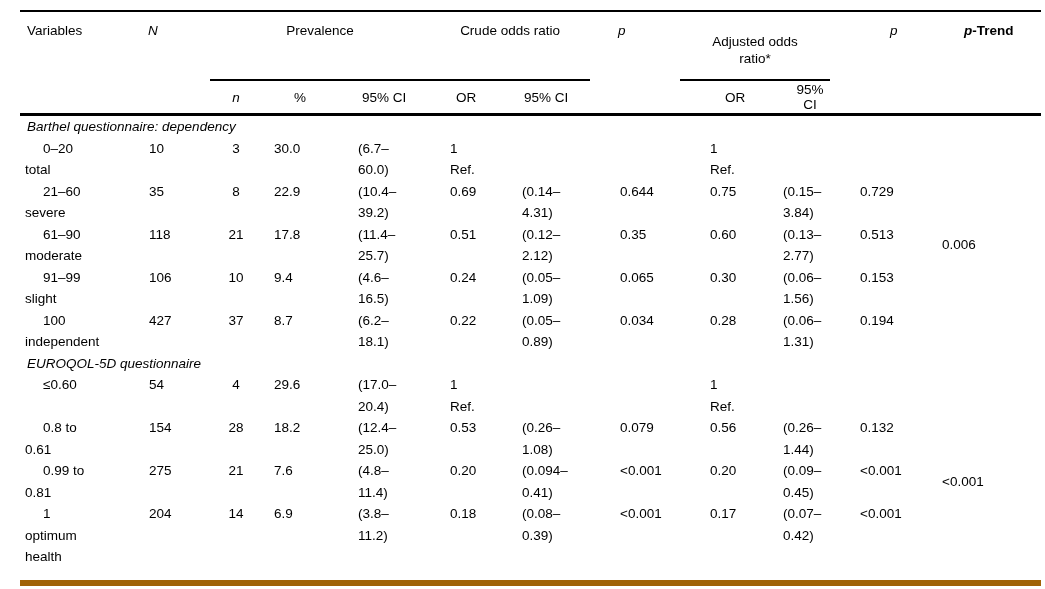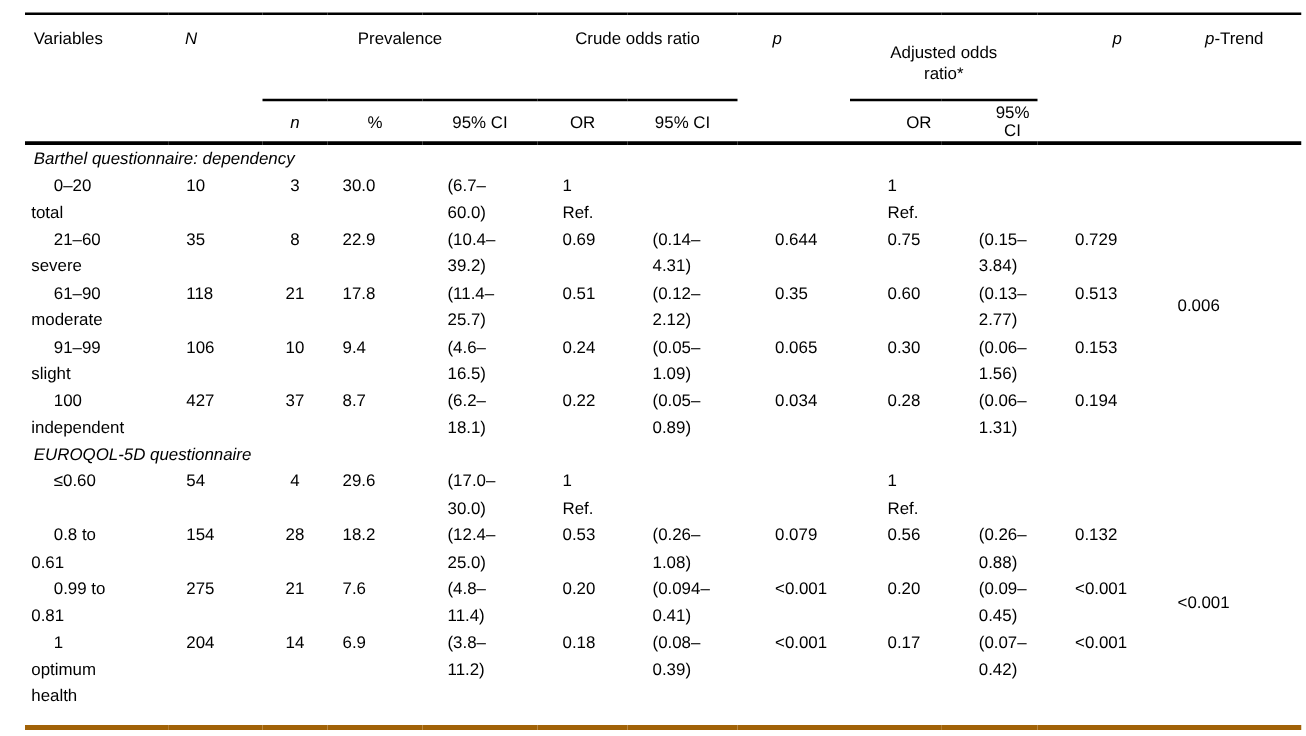--- a/index.html
+++ b/index.html
@@ -4,37 +4,37 @@
 <style>
   html,body { margin:0; padding:0; background:#ffffff; }
   body {
     width:1045px; height:589px; overflow:hidden;
     font-family:"Liberation Sans", sans-serif;
     font-size:13.5px; color:#000;
   }
   .table-wrap { margin:10px 0 0 20px; }
   table {
     border-collapse:collapse; table-layout:fixed; width:1021px;
-    border-top:2px solid #000; border-bottom:4px solid #a16207;
+    border-top:2px solid #000; border-bottom:6px solid #a16207;
   }
   th { font-weight:normal; }
   .it { font-style:italic; }
 
   
   thead tr.r1 th {
     vertical-align:top; padding-top:10px; height:58px;
     box-sizing:border-box; text-align:center; line-height:17px;
   }
   thead th.group { border-bottom:2px solid #000; }
   thead th.rs { border-bottom:3px solid #000; }
   .th-var { text-align:left !important; padding-left:7px; }
   .th-N   { text-align:left !important; padding-left:13px; font-style:italic; }
   .th-p1  { text-align:left !important; padding-left:28px; font-style:italic; }
   .th-p2  { text-align:left !important; padding-left:60px; font-style:italic; }
-  .th-pt  { text-align:left !important; padding-left:52px; }
+  .th-pt  { text-align:left !important; padding-left:52px;font-weight:bold; }
   .adj-wrap { width:112px; margin:11px auto; text-align:center; }
 
   
   thead tr.r2 th {
     height:34px; vertical-align:middle; text-align:center;
     border-bottom:3px solid #000; box-sizing:border-box;
   }
   .sh-n { font-style:italic; }
   .sh-or2, .sh-ci3 { padding-left:38px; }
 
@@ -248,21 +248,21 @@
         </tr>
         <tr class="datarow">
           <td class="c-var">
             <div class="ind">≤0.60</div>
           </td>
           <td class="c-N">54</td>
           <td class="c-n">4</td>
           <td class="c-pct">29.6</td>
           <td class="c-ci1">
             <div>(17.0–</div>
-            <div>30.0)</div>
+            <div>20.4)</div>
           </td>
           <td class="c-or1">
             <div>1</div>
             <div>Ref.</div>
           </td>
           <td class="c-ci2"></td>
           <td class="c-p1"></td>
           <td class="c-or2">
             <div>1</div>
             <div>Ref.</div>
@@ -289,21 +289,21 @@
           <td class="c-ci2">
             <div>(0.26–</div>
             <div>1.08)</div>
           </td>
           <td class="c-p1">0.079</td>
           <td class="c-or2">
             <div>0.56</div>
           </td>
           <td class="c-ci3">
             <div>(0.26–</div>
-            <div>0.88)</div>
+            <div>1.44)</div>
           </td>
           <td class="c-p2">0.132</td>
           <td class="c-pt"></td>
         </tr>
         <tr class="datarow">
           <td class="c-var">
             <div class="ind">0.99 to</div>
             <div>0.81</div>
           </td>
           <td class="c-N">275</td>

